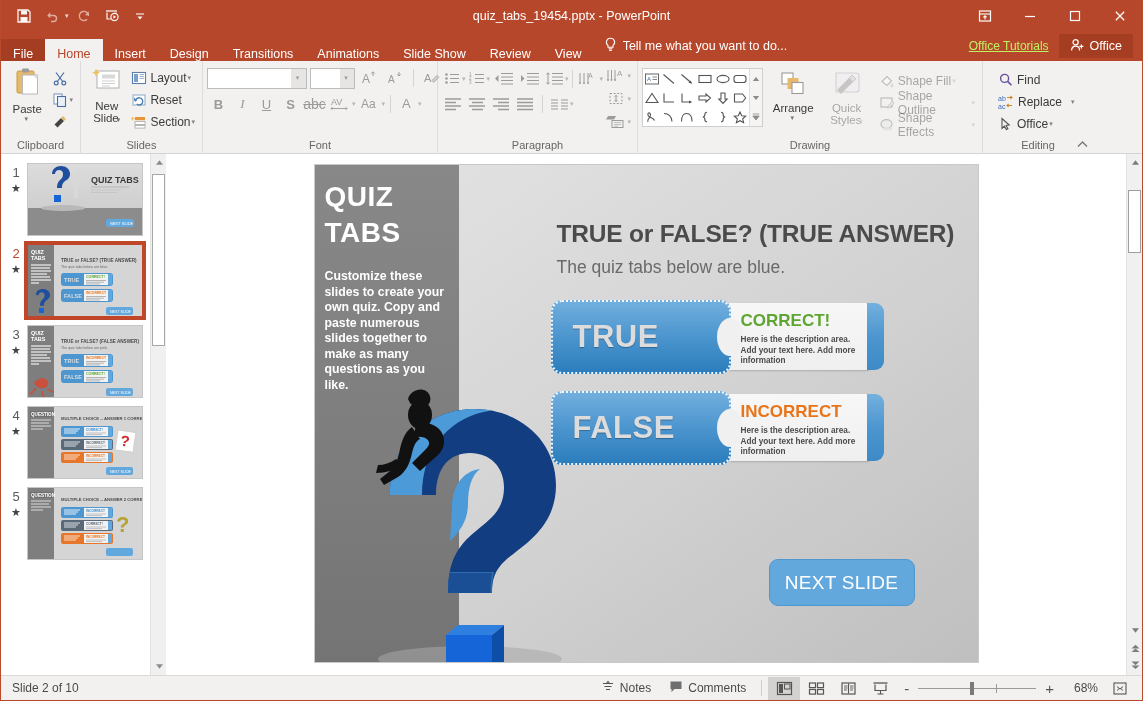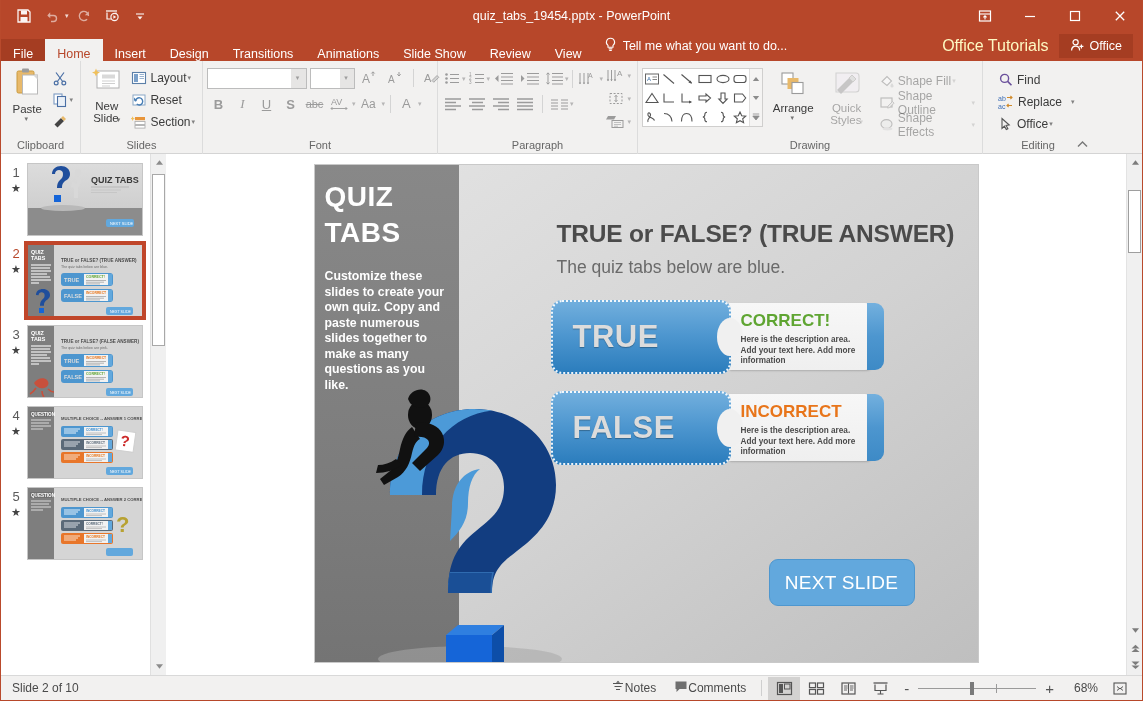--- a/index.html
+++ b/index.html
@@ -29,21 +29,21 @@
 
   
   .tabrow { height:30px; background:#b7472a; display:flex; align-items:flex-end; position:relative; }
   .tab { padding:0 12px; height:22px; line-height:30px; color:#fff; font-size:12.5px; }
   .tab.file { background:#a53d22; }
   .tab.active { background:#f2f1f0; color:#b7472a; }
   .tellme { display:flex; align-items:center; gap:6px; color:#fff; font-size:12.5px;
             height:30px; padding:0 10px; font-style:normal; }
   .tellme .bulb { display:inline-block; }
   .tr-right { position:absolute; right:0; bottom:0; height:30px; display:flex; align-items:center; gap:0; }
-  .office-tut { color:#fef9c3; font-size:16px; padding:0 10px; }
+  .office-tut { color:#bef264; font-size:12px; padding:0 10px;text-decoration:underline; }
   .share-btn { display:flex; align-items:center; gap:5px; color:#fff; font-size:12.5px;
                background:#a53d22; height:24px; padding:0 11px; margin-right:9px; }
 
   
   .ribbon { height:93px; background:#f2f1f0; border-bottom:1px solid #d4d4d4;
             display:flex; position:relative; }
   .group { display:flex; flex-direction:column; height:93px; position:relative;
            border-right:1px solid #dcdcdc; padding:3px 4px 0 4px; }
   .group-body { flex:1; display:flex; align-items:flex-start; }
   .group-label { height:16px; line-height:14px; text-align:center; font-size:11px; color:#666; position:relative; }
@@ -135,21 +135,21 @@
   
   .vscroll { width:16px; background:#f0f0f0; border-left:1px solid #e3e3e3; position:relative; }
   .vs-thumb { position:absolute; left:1px; top:36px; width:13px; height:63px; background:#fff; border:1px solid #9e9e9e; }
   .vs-btn { position:absolute; left:0; width:16px; height:17px; display:flex; align-items:center; justify-content:center; }
 
   
   .statusbar { height:25px; background:#f2f1f0; border-top:1px solid #d9d9d9; display:flex;
                align-items:center; position:relative; }
   .status-left { padding-left:11px; font-size:12px; color:#4a4a4a; }
   .status-right { position:absolute; right:6px; display:flex; align-items:center; gap:0; }
-  .sb-item { display:flex; align-items:center; font-size:12px; color:#4a4a4a; padding:0 9px; height:25px; }
+  .sb-item { display:flex; align-items:center; gap:5px; font-size:12px; color:#4a4a4a; padding:0 9px; height:25px; }
   .viewbtn { width:32px; height:23px; display:flex; align-items:center; justify-content:center; }
   .viewbtn.active { background:#d3d2d1; }
   .zoomctl { display:flex; align-items:center; gap:0; padding:0 6px; }
   .zline { width:118px; height:1px; background:#9a9a9a; position:relative; margin:0 7px; }
   .zknob { position:absolute; left:52px; top:-6px; width:4px; height:13px; background:#7a7a7a; }
   .zmid { position:absolute; left:78px; top:-4px; width:1px; height:9px; background:#9a9a9a; }
   .zpct { font-size:12px; color:#4a4a4a; width:36px; text-align:right; }
   .bottom-edge { height:3px; background:#b7472a; }
 </style>
 </head>
@@ -390,21 +390,21 @@
                 <text x="1" y="12" font-size="11" fill="#9b9b9b" font-family="Liberation Sans">A</text>
                 <path d="M9 10.5 14 5.5l1.8 1.8-5 5z" fill="#d3d3d3" stroke="#9b9b9b" stroke-width=".8"></path>
               </svg>
           </div>
         </div>
         <div style="display:flex;align-items:center;gap:1px;margin-top:4px;">
           <div class="fbtn" style="font-weight:bold;">B</div>
           <div class="fbtn" style="font-style:italic;font-family:'Liberation Serif',serif;">I</div>
           <div class="fbtn" style="text-decoration:underline;">U</div>
           <div class="fbtn" style="font-weight:bold;">S</div>
-          <div class="fbtn" style="text-decoration:line-through;font-size:11px;">abc</div>
+          <div class="fbtn" style="text-decoration:line-through;font-size:14px;">abc</div>
           <div class="fbtn" style="width:26px;">
             <svg width="22" height="16" viewBox="0 0 22 16">
                 <text x="2" y="9" font-size="9" fill="#9b9b9b" font-family="Liberation Sans">AV</text>
                 <path d="M2 12.5h16M3.5 11 2 12.5 3.5 14M16.5 11 18 12.5 16.5 14" stroke="#9b9b9b" stroke-width=".9" fill="none"></path>
               </svg>
           </div>
           <span class="caret" style="color:#a8a8a8;">▾</span>
           <div class="fbtn" style="width:26px;">
             <svg width="22" height="16" viewBox="0 0 22 16">
                 <text x="2" y="12" font-size="12" fill="#9b9b9b" font-family="Liberation Sans">Aa</text>

